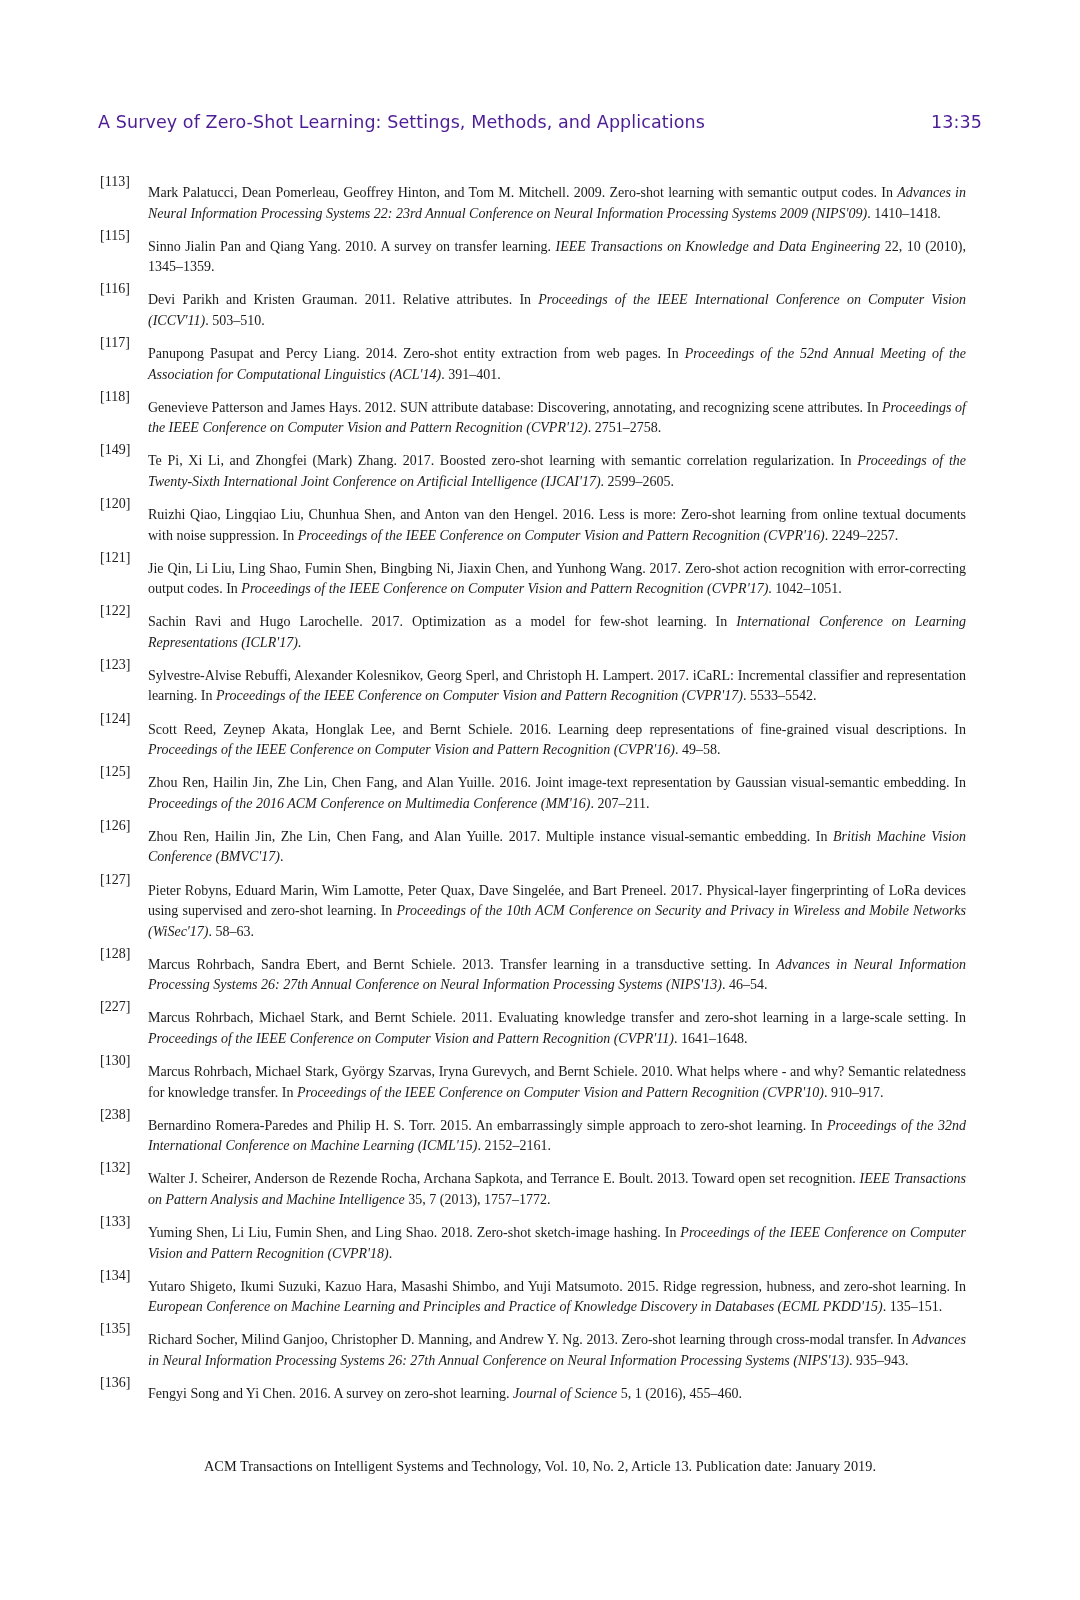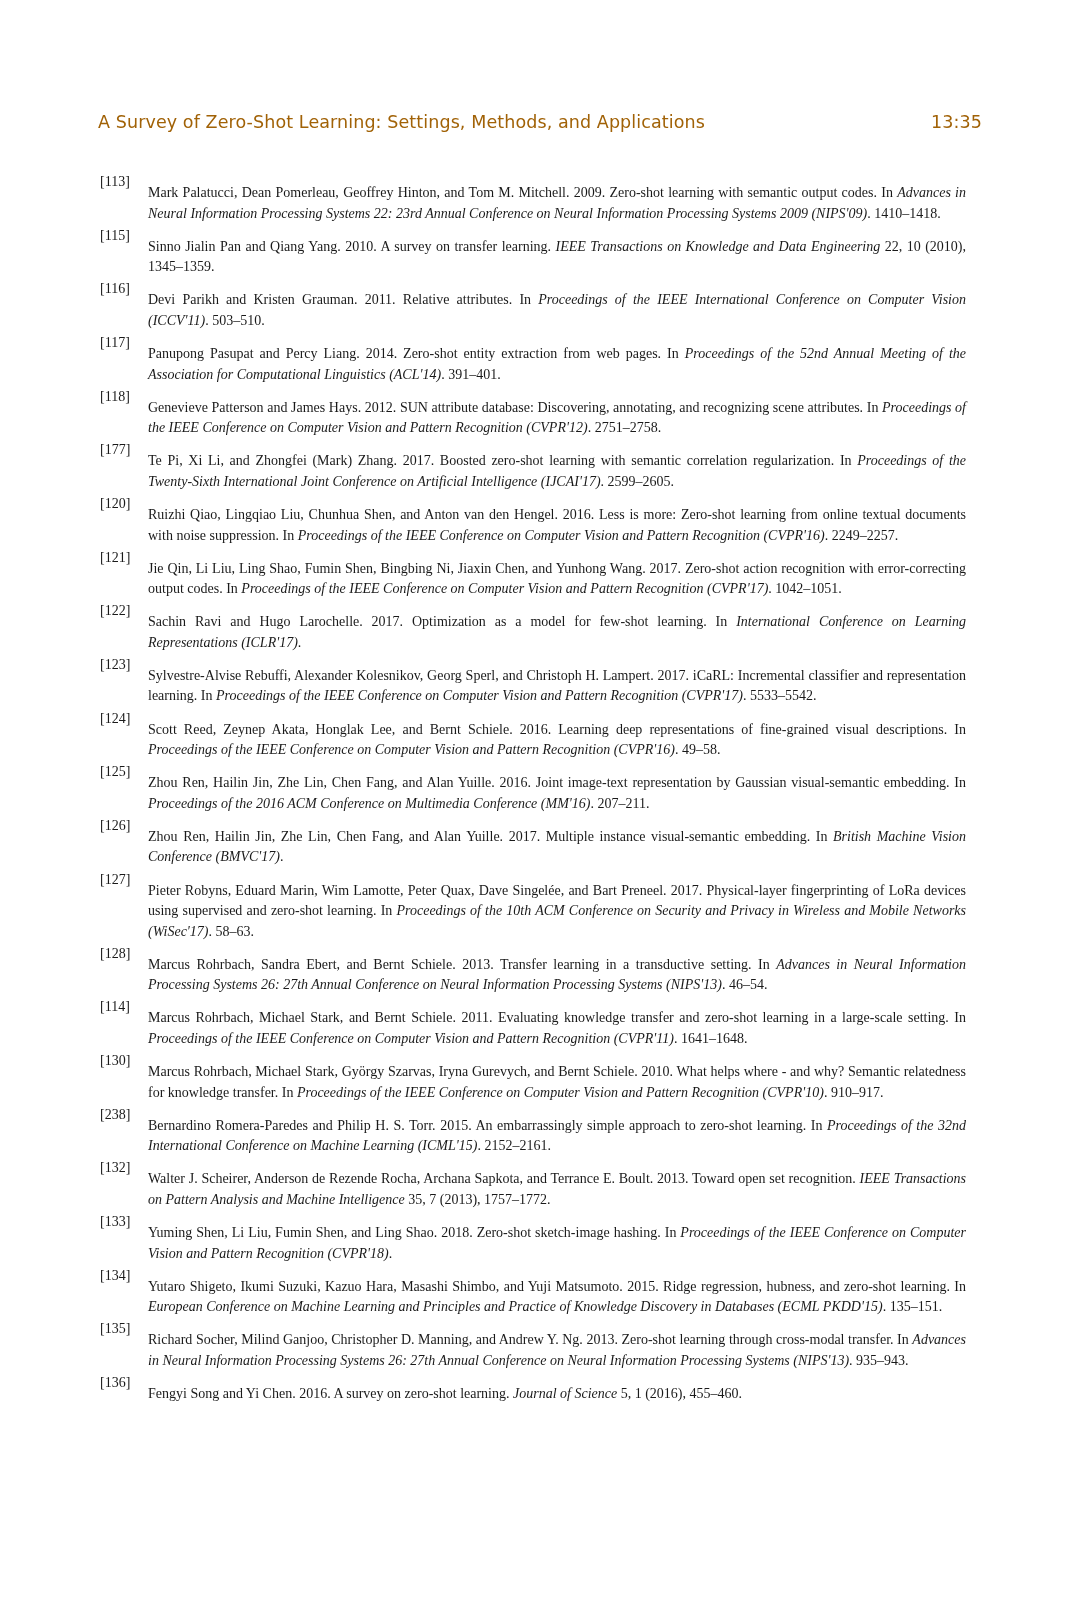--- a/index.html
+++ b/index.html
@@ -20,21 +20,21 @@
     position: absolute;
     top: 112px;
     left: 98px;
     right: 98px;
     display: flex;
     justify-content: space-between;
     align-items: baseline;
     font-family: "DejaVu Sans", sans-serif;
     font-size: 17.5px;
     letter-spacing: 0.1px;
-    color: #a16207;
+    color: #4c1d95;
   }
   .header-title {
     font-weight: 400;
   }
   .header-page {
     font-weight: 400;
   }
   .refs {
     position: absolute;
     top: 172px;
@@ -101,21 +101,21 @@
       </div>
       <div class="ref">
         <div class="ref-num">[117]</div>
         <div class="ref-body">Panupong Pasupat and Percy Liang. 2014. Zero-shot entity extraction from web pages. In <i>Proceedings of the 52nd Annual Meeting of the Association for Computational Linguistics (ACL'14)</i>. 391–401.</div>
       </div>
       <div class="ref">
         <div class="ref-num">[118]</div>
         <div class="ref-body">Genevieve Patterson and James Hays. 2012. SUN attribute database: Discovering, annotating, and recognizing scene attributes. In <i>Proceedings of the IEEE Conference on Computer Vision and Pattern Recognition (CVPR'12)</i>. 2751–2758.</div>
       </div>
       <div class="ref">
-        <div class="ref-num">[177]</div>
+        <div class="ref-num">[149]</div>
         <div class="ref-body">Te Pi, Xi Li, and Zhongfei (Mark) Zhang. 2017. Boosted zero-shot learning with semantic correlation regularization. In <i>Proceedings of the Twenty-Sixth International Joint Conference on Artificial Intelligence (IJCAI'17)</i>. 2599–2605.</div>
       </div>
       <div class="ref">
         <div class="ref-num">[120]</div>
         <div class="ref-body">Ruizhi Qiao, Lingqiao Liu, Chunhua Shen, and Anton van den Hengel. 2016. Less is more: Zero-shot learning from online textual documents with noise suppression. In <i>Proceedings of the IEEE Conference on Computer Vision and Pattern Recognition (CVPR'16)</i>. 2249–2257.</div>
       </div>
       <div class="ref">
         <div class="ref-num">[121]</div>
         <div class="ref-body">Jie Qin, Li Liu, Ling Shao, Fumin Shen, Bingbing Ni, Jiaxin Chen, and Yunhong Wang. 2017. Zero-shot action recognition with error-correcting output codes. In <i>Proceedings of the IEEE Conference on Computer Vision and Pattern Recognition (CVPR'17)</i>. 1042–1051.</div>
       </div>
@@ -141,21 +141,21 @@
       </div>
       <div class="ref">
         <div class="ref-num">[127]</div>
         <div class="ref-body">Pieter Robyns, Eduard Marin, Wim Lamotte, Peter Quax, Dave Singelée, and Bart Preneel. 2017. Physical-layer fingerprinting of LoRa devices using supervised and zero-shot learning. In <i>Proceedings of the 10th ACM Conference on Security and Privacy in Wireless and Mobile Networks (WiSec'17)</i>. 58–63.</div>
       </div>
       <div class="ref">
         <div class="ref-num">[128]</div>
         <div class="ref-body">Marcus Rohrbach, Sandra Ebert, and Bernt Schiele. 2013. Transfer learning in a transductive setting. In <i>Advances in Neural Information Processing Systems 26: 27th Annual Conference on Neural Information Processing Systems (NIPS'13)</i>. 46–54.</div>
       </div>
       <div class="ref">
-        <div class="ref-num">[114]</div>
+        <div class="ref-num">[227]</div>
         <div class="ref-body">Marcus Rohrbach, Michael Stark, and Bernt Schiele. 2011. Evaluating knowledge transfer and zero-shot learning in a large-scale setting. In <i>Proceedings of the IEEE Conference on Computer Vision and Pattern Recognition (CVPR'11)</i>. 1641–1648.</div>
       </div>
       <div class="ref">
         <div class="ref-num">[130]</div>
         <div class="ref-body">Marcus Rohrbach, Michael Stark, György Szarvas, Iryna Gurevych, and Bernt Schiele. 2010. What helps where - and why? Semantic relatedness for knowledge transfer. In <i>Proceedings of the IEEE Conference on Computer Vision and Pattern Recognition (CVPR'10)</i>. 910–917.</div>
       </div>
       <div class="ref">
         <div class="ref-num">[238]</div>
         <div class="ref-body">Bernardino Romera-Paredes and Philip H. S. Torr. 2015. An embarrassingly simple approach to zero-shot learning. In <i>Proceedings of the 32nd International Conference on Machine Learning (ICML'15)</i>. 2152–2161.</div>
       </div>
@@ -174,14 +174,15 @@
       <div class="ref">
         <div class="ref-num">[135]</div>
         <div class="ref-body">Richard Socher, Milind Ganjoo, Christopher D. Manning, and Andrew Y. Ng. 2013. Zero-shot learning through cross-modal transfer. In <i>Advances in Neural Information Processing Systems 26: 27th Annual Conference on Neural Information Processing Systems (NIPS'13)</i>. 935–943.</div>
       </div>
       <div class="ref">
         <div class="ref-num">[136]</div>
         <div class="ref-body">Fengyi Song and Yi Chen. 2016. A survey on zero-shot learning. <i>Journal of Science</i> 5, 1 (2016), 455–460.</div>
       </div>
     </div>
 
+  <div class="footer">ACM Transactions on Intelligent Systems and Technology, Vol. 10, No. 2, Article 13. Publication date: January 2019.</div>
 
 </div>
 
 </body></html>

